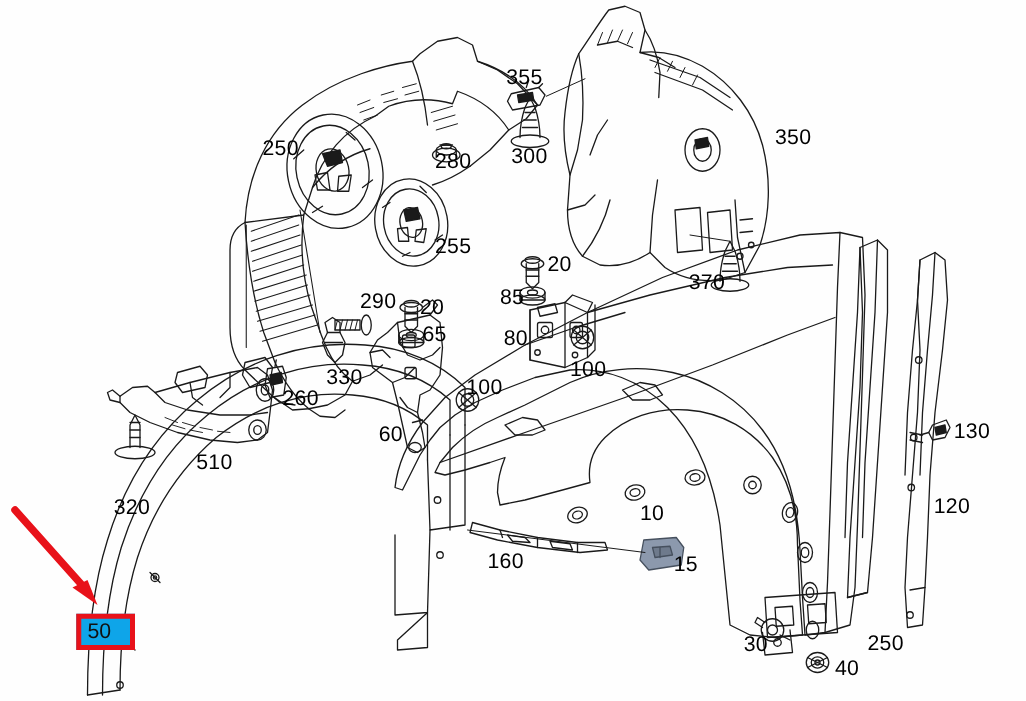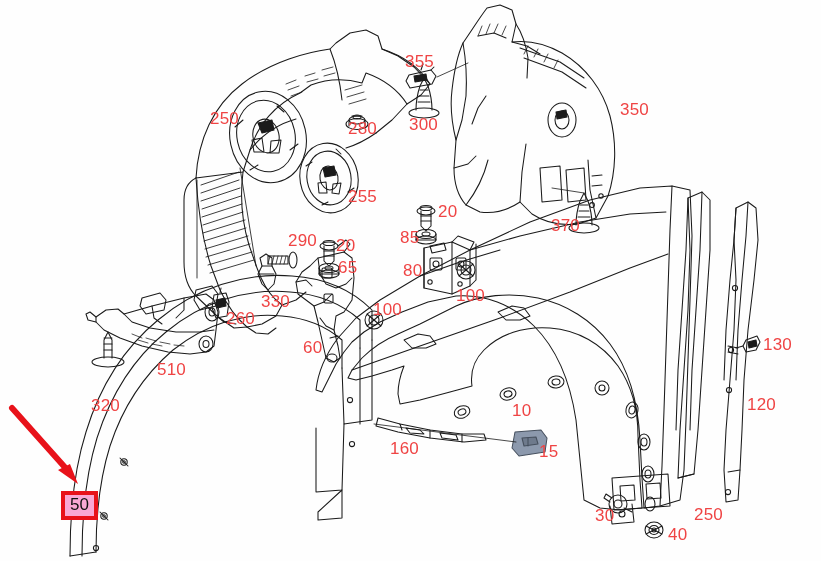--- a/index.html
+++ b/index.html
@@ -1,23 +1,23 @@
 <!DOCTYPE html>
 <html><head>
 <meta charset="utf-8">
 <style>
   html,body{margin:0;padding:0;background:#ffffff;}
   body{font-family:"Liberation Sans",sans-serif;}
   #stage{position:relative;width:821px;height:561px;background:#fefefe;overflow:hidden;}
   #stage svg.layer{position:absolute;left:0;top:0;width:821px;height:561px;}
-  .lbl{position:absolute;font-family:"Liberation Sans",sans-serif;font-size:17px;color:#ef4444;
+  .lbl{position:absolute;font-family:"Liberation Sans",sans-serif;font-size:17px;color:#000000;
        white-space:nowrap;line-height:1;letter-spacing:.2px;}
-  .hl{position:absolute;background:#f9a8d4;border:4px solid #e8121a;
+  .hl{position:absolute;background:#0ea5e9;border:4px solid #e8121a;
       font-family:"Liberation Sans",sans-serif;font-size:17px;color:#111;
-      padding:1px 5px 2px 5px;line-height:1.05;}
+      padding:1px 15px 2px 5px;line-height:1.05;}
 </style>
 </head>
 <body>
 
 <div id="stage">
 
   <svg class="layer" viewBox="0 0 821 561">
     <g fill="none" stroke="#1a1a1a" stroke-width="1.05" stroke-linejoin="round" stroke-linecap="round">
 
       <g>

